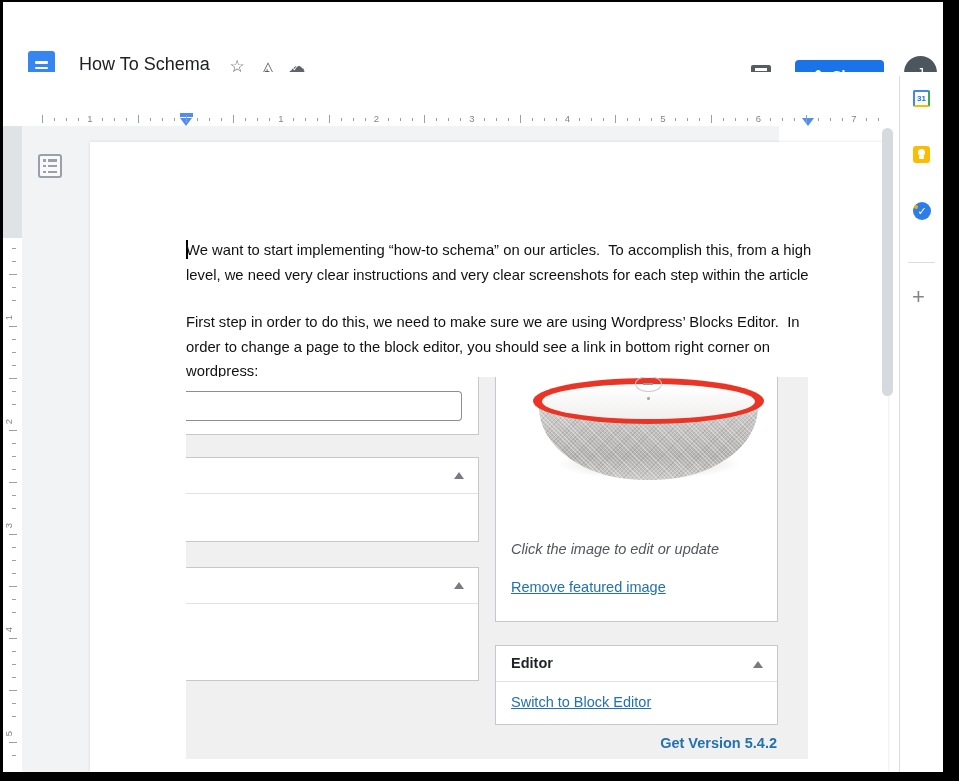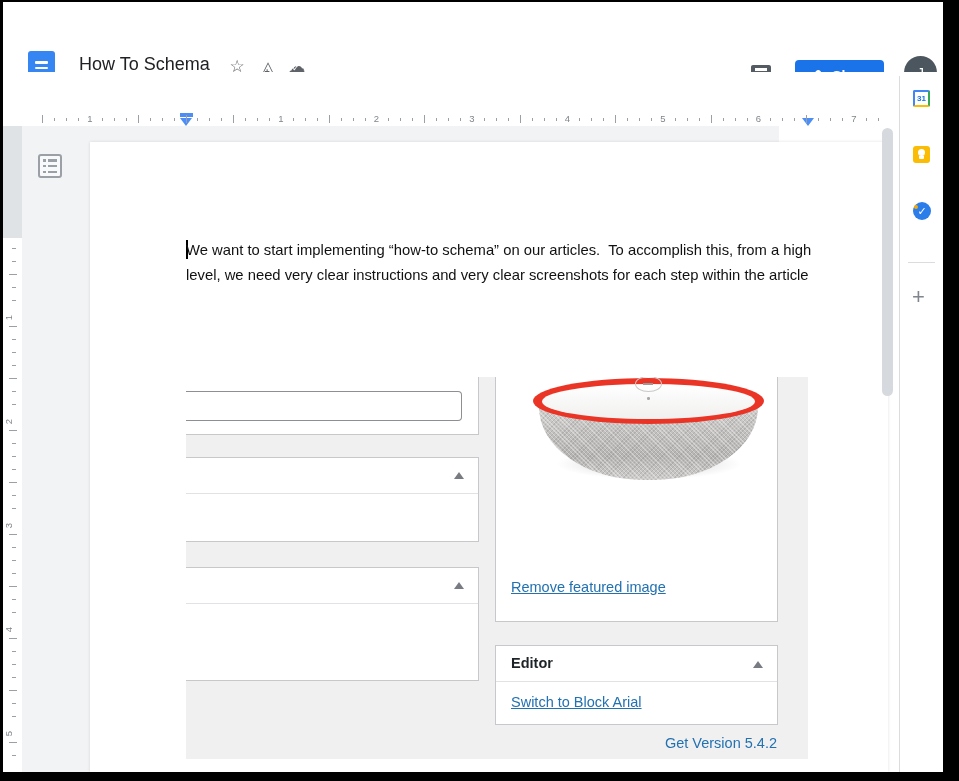--- a/index.html
+++ b/index.html
@@ -76,21 +76,21 @@
 
   
   .wp-image { position:absolute; left:96px; top:235px; width:622px; height:382px; background:#f0f0f1; overflow:hidden; }
   .wp-panel { position:absolute; background:#fff; border:1px solid #c6c8cb; }
   .wp-head { position:absolute; left:0; top:0; right:0; height:36px; border-bottom:1px solid #e0e2e5; }
   .wp-tri { position:absolute; width:0; height:0; border-left:5px solid transparent; border-right:5px solid transparent; border-bottom:7px solid #787c82; }
   .wp-input { position:absolute; left:0; top:13px; width:277px; height:30px; background:#fff; border:1.5px solid #8c8f94; border-left:none; border-radius:0 4px 4px 0; }
   .wp-caption { position:absolute; left:15px; top:165px; font-size:14.5px; font-style:italic; color:#50575e; }
   .wp-link { font-size:14.5px; color:#2271b1; text-decoration:underline; }
   .wp-editor-title { position:absolute; left:15px; top:9px; font-size:14.5px; font-weight:bold; color:#1d2327; }
-  .wp-version { position:absolute; right:31px; top:358px; font-size:14.5px; font-weight:normal; color:#2271b1; }
+  .wp-version { position:absolute; right:31px; top:358px; font-size:14.5px; font-weight:bold; color:#2271b1; }
 
   
   .echo { position:absolute; left:35px; top:0; width:235px; height:107px; }
   .echo .shadow { position:absolute; left:22px; top:72px; width:192px; height:32px; border-radius:50%;
     background:radial-gradient(ellipse at center, rgba(60,60,60,.25), rgba(0,0,0,0) 68%); }
   .echo .body { position:absolute; left:8px; top:20px; width:219px; height:84px;
     background:
       repeating-linear-gradient(45deg, rgba(255,255,255,.35) 0 1px, transparent 1px 3px),
       repeating-linear-gradient(-45deg, rgba(110,110,110,.22) 0 1px, transparent 1px 3px),
       linear-gradient(180deg,#d6d5d4 0%,#c2c0be 45%,#b6b4b2 72%,#cfcdcb 100%);
@@ -354,20 +354,25 @@
         </div>
     </div>
 
     <div class="page">
       <div class="cursor"></div>
       <div class="doc-text" id="doc-text">
           <div class="paragraph">
             <div class="line">We want to start implementing “how-to schema” on our articles.  To accomplish this, from a high</div>
             <div class="line">level, we need very clear instructions and very clear screenshots for each step within the article</div>
           </div>
+          <div class="paragraph">
+            <div class="line">First step in order to do this, we need to make sure we are using Wordpress’ Blocks Editor.  In</div>
+            <div class="line">order to change a page to the block editor, you should see a link in bottom right corner on</div>
+            <div class="line">wordpress:</div>
+          </div>
         </div>
 
       <div class="wp-image">
 
         <div class="wp-panel" style="left:-2px; top:-2px; width:295px; height:60px;">
           <div class="wp-input" style="top:15px;"></div>
         </div>
         <div class="wp-panel" style="left:-2px; top:80px; width:295px; height:85px;">
           <div class="wp-head"></div>
           <div class="wp-tri" style="right:14px; top:14px;"></div>
@@ -381,28 +386,29 @@
           <div class="echo">
             <div class="shadow"></div>
             <div class="body"></div>
             <div class="ring"></div>
             <div class="top"></div>
             <div class="btn">
                 <i></i>
               </div>
             <div class="dot"></div>
           </div>
+          <div class="wp-caption">Click the image to edit or update</div>
           <a class="wp-link" style="position:absolute; left:15px; top:203px;">Remove featured image</a>
         </div>
 
         <div class="wp-panel" style="left:309px; top:268px; width:283px; height:80px;">
           <div class="wp-head"></div>
           <div class="wp-editor-title">Editor</div>
           <div class="wp-tri" style="right:14px; top:15px;"></div>
-          <a class="wp-link" style="position:absolute; left:15px; top:48px;">Switch to Block Arial</a>
+          <a class="wp-link" style="position:absolute; left:15px; top:48px;">Switch to Block Editor</a>
         </div>
         <div class="wp-version">Get Version 5.4.2</div>
       </div>
     </div>
 
     <div class="scroll-thumb"></div>
   </div>
 
   <div class="side-divider"></div>
   <div class="sidebar">

